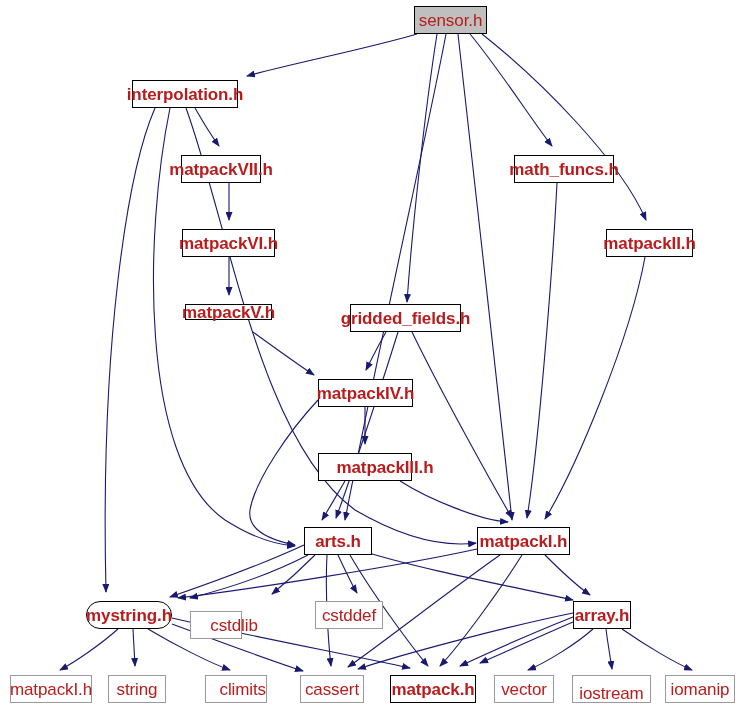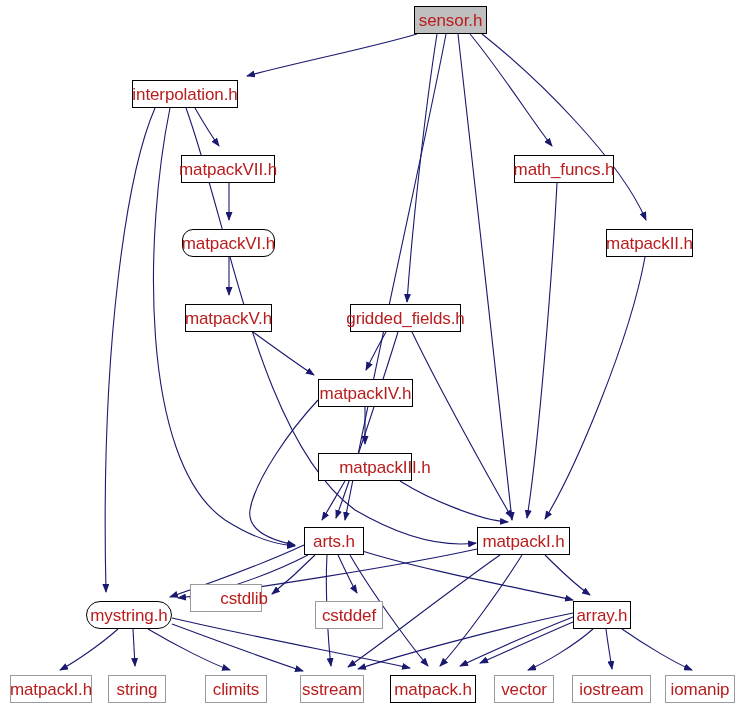--- a/index.html
+++ b/index.html
@@ -33,20 +33,21 @@
     font-size: 17px;
     line-height: 1;
     color: #b91c1c;
     white-space: nowrap;
     letter-spacing: -0.1px;
     z-index: 2;
   }
   .node.internal {
     border: 1px solid #000000;
     background: #ffffff;
+    font-weight: bold;
   }
   .node.external {
     border: 1px solid #9a9a9a;
     background: #ffffff;
   }
   .node.root {
     border: 1px solid #000000;
     background: #bfbfbf;
   }
   .node-label {
@@ -110,80 +111,80 @@
         <path d="M 318,400 C 290,430 255,480 250,510 C 247,530 270,540 295,545" fill="none" stroke="#191970" stroke-width="1.1" marker-end="url(#arrowhead)"></path>
       </g>
   </svg>
   <div id="nodes-group">
       <div class="node root" style="left: 414px; top: 6px; width: 73px; height: 28px;">
         <span class="node-label">sensor.h</span>
       </div>
       <div class="node internal" style="left: 132px; top: 80px; width: 106px; height: 28px;">
         <span class="node-label">interpolation.h</span>
       </div>
-      <div class="node internal" style="left: 181px; top: 155px; width: 94px; height: 28px;">
+      <div class="node internal" style="left: 181px; top: 155px; width: 80px; height: 28px;">
         <span class="node-label">matpackVII.h</span>
       </div>
       <div class="node internal" style="left: 514px; top: 155px; width: 100px; height: 28px;">
         <span class="node-label">math_funcs.h</span>
       </div>
-      <div class="node internal" style="left: 182px; top: 229px; width: 93px; height: 28px; border-radius: 11px;">
+      <div class="node internal" style="left: 182px; top: 229px; width: 93px; height: 28px;">
         <span class="node-label">matpackVI.h</span>
       </div>
       <div class="node internal" style="left: 606px; top: 229px; width: 87px; height: 28px;">
         <span class="node-label">matpackII.h</span>
       </div>
-      <div class="node internal" style="left: 185px; top: 304px; width: 87px; height: 28px;">
+      <div class="node internal" style="left: 185px; top: 304px; width: 87px; height: 16px;">
         <span class="node-label">matpackV.h</span>
       </div>
       <div class="node internal" style="left: 350px; top: 304px; width: 111px; height: 28px;">
         <span class="node-label">gridded_fields.h</span>
       </div>
       <div class="node internal" style="left: 318px; top: 379px; width: 95px; height: 28px;">
         <span class="node-label">matpackIV.h</span>
       </div>
       <div class="node internal" style="left: 318px; top: 453px; width: 94px; height: 28px; padding-left: 40px;">
         <span class="node-label">matpackIII.h</span>
       </div>
-      <div class="node internal" style="left: 304px; top: 527px; width: 60px; height: 28px;">
+      <div class="node internal" style="left: 304px; top: 527px; width: 68px; height: 28px;">
         <span class="node-label">arts.h</span>
       </div>
       <div class="node internal" style="left: 477px; top: 527px; width: 93px; height: 28px;">
         <span class="node-label">matpackI.h</span>
       </div>
       <div class="node internal" style="left: 86px; top: 601px; width: 86px; height: 28px; border-radius: 14px;">
         <span class="node-label">mystring.h</span>
       </div>
-      <div class="node external" style="left: 190px; top: 584px; width: 72px; height: 28px; padding-left: 36px;">
+      <div class="node external" style="left: 190px; top: 611px; width: 52px; height: 28px; padding-left: 36px;">
         <span class="node-label">cstdlib</span>
       </div>
       <div class="node external" style="left: 315px; top: 601px; width: 68px; height: 28px;">
         <span class="node-label">cstddef</span>
       </div>
       <div class="node internal" style="left: 573px; top: 601px; width: 58px; height: 28px;">
         <span class="node-label">array.h</span>
       </div>
       <div class="node external" style="left: 10px; top: 675px; width: 82px; height: 28px;">
         <span class="node-label">matpackI.h</span>
       </div>
       <div class="node external" style="left: 108px; top: 675px; width: 58px; height: 28px;">
         <span class="node-label">string</span>
       </div>
-      <div class="node external" style="left: 205px; top: 675px; width: 62px; height: 28px;">
+      <div class="node external" style="left: 205px; top: 675px; width: 62px; height: 28px; justify-content: flex-end;">
         <span class="node-label">climits</span>
       </div>
       <div class="node external" style="left: 300px; top: 675px; width: 64px; height: 28px;">
-        <span class="node-label">sstream</span>
+        <span class="node-label">cassert</span>
       </div>
       <div class="node internal" style="left: 390px; top: 675px; width: 86px; height: 28px;">
         <span class="node-label">matpack.h</span>
       </div>
       <div class="node external" style="left: 494px; top: 675px; width: 60px; height: 28px;">
         <span class="node-label">vector</span>
       </div>
-      <div class="node external" style="left: 572px; top: 675px; width: 79px; height: 28px;">
+      <div class="node external" style="left: 572px; top: 675px; width: 79px; height: 28px; align-items: flex-end;">
         <span class="node-label">iostream</span>
       </div>
       <div class="node external" style="left: 665px; top: 675px; width: 70px; height: 28px;">
         <span class="node-label">iomanip</span>
       </div>
     </div>
 </div>
 
 </body></html>

